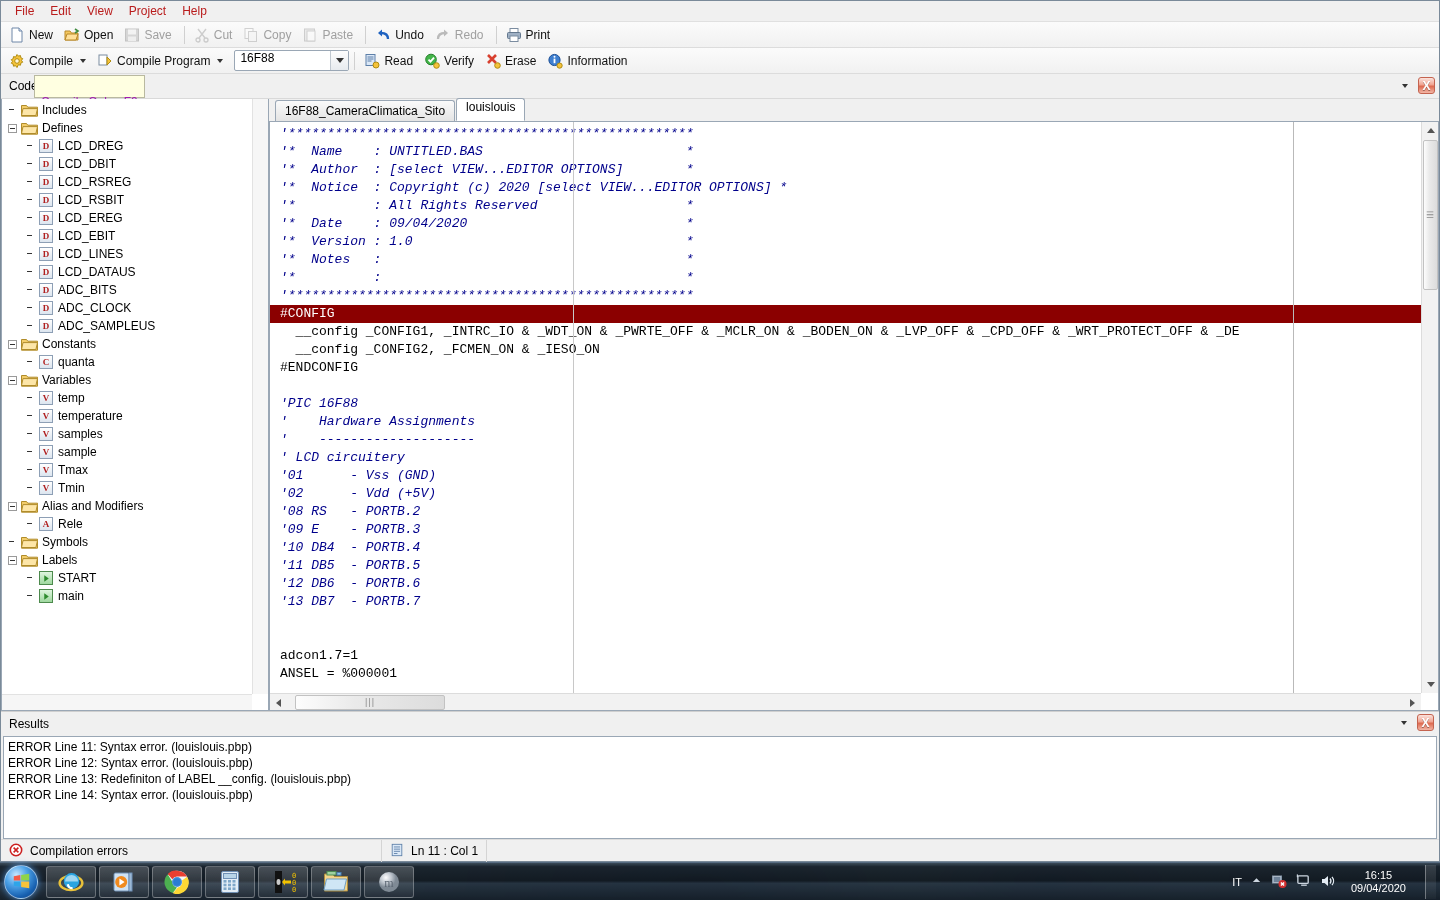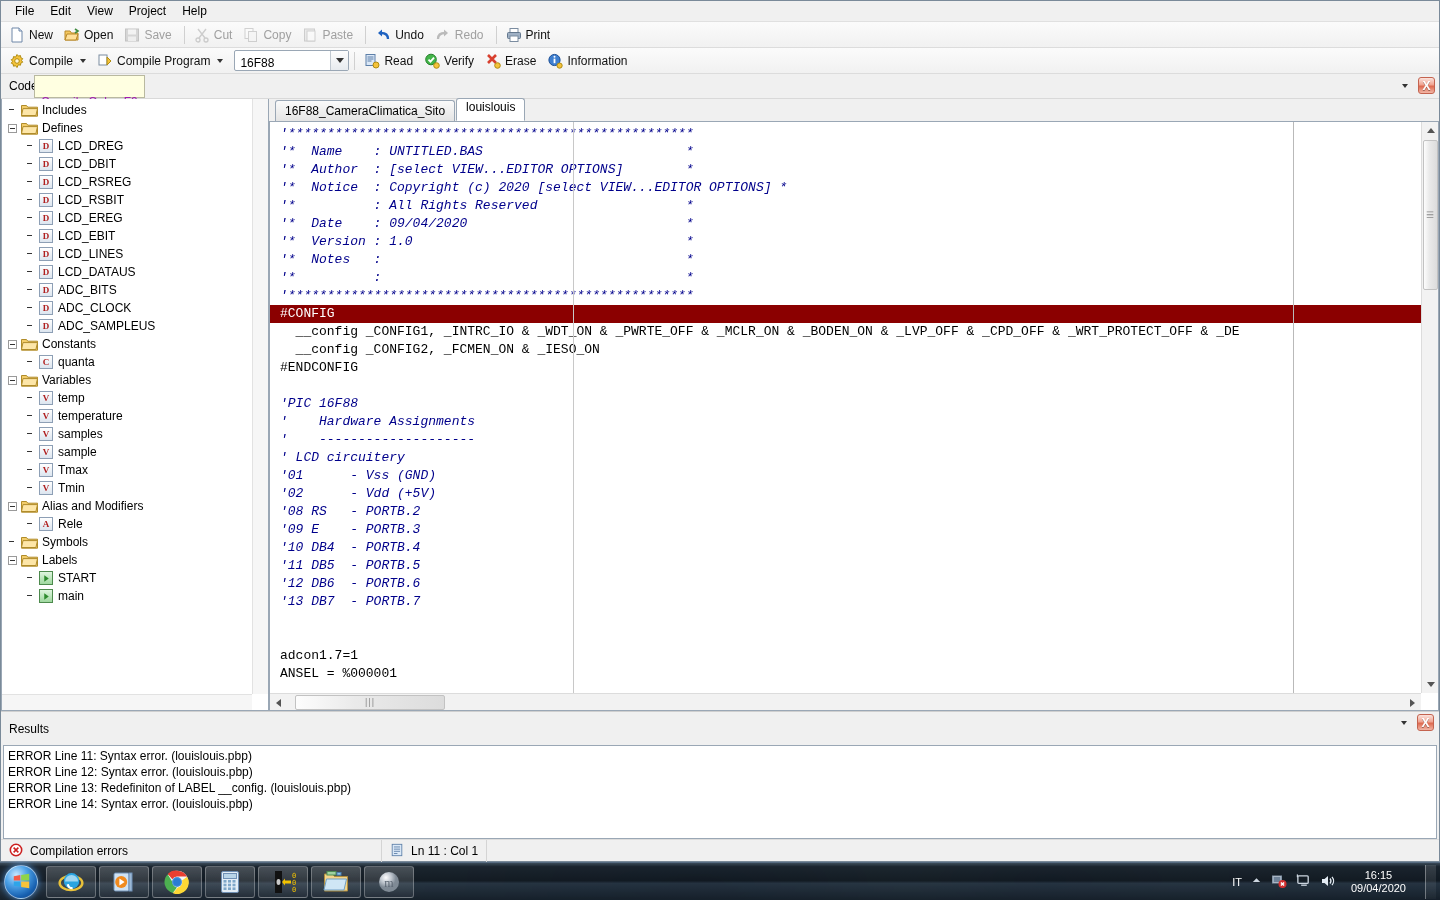--- a/index.html
+++ b/index.html
@@ -76,21 +76,21 @@
 
   
   .menubar {
     height: 21px; flex: none;
     background: #f0f0f0;
     display: flex; align-items: center;
     padding-left: 6px;
     border-bottom: 1px solid #e0e0e0;
   }
   .menu-item {
-    padding: 2px 8px; font-size: 12px; color: #000000; cursor: default;
+    padding: 2px 8px; font-size: 12px; color: #b91c1c; cursor: default;
   }
 
   
   .toolbar {
     height: 26px; flex: none;
     background: linear-gradient(180deg,#fbfbfb 0%, #f1f1f1 100%);
     display: flex; align-items: center;
     padding-left: 4px;
     border-bottom: 1px solid #dcdcdc;
   }
@@ -101,21 +101,21 @@
     border: 1px solid transparent; border-radius: 3px;
   }
   .tb-btn.disabled { color: #a0a0a0; }
   .tb-sep { width: 1px; height: 18px; background: #d0d0d0; margin: 0 5px; }
 
   .ico { width: 16px; height: 16px; position: relative; display: inline-block; flex: none; }
   .ico svg { display: block; }
   .ico.dim { opacity: .38; filter: grayscale(1); }
 
   .combo {
-    display: flex; align-items: flex-end;
+    display: flex; align-items: flex-start;
     width: 115px; height: 21px;
     border: 1px solid #9aa7b5; background: #fff;
     border-radius: 2px; margin-left: 4px; padding-left: 5px;
     font-size: 12px; position: relative;
   }
   .combo .arrow {
     position: absolute; right: 0; top: 0; width: 18px; height: 19px;
     display: flex; align-items: center; justify-content: center;
     background: linear-gradient(180deg,#fdfdfd,#e7ebef);
     border-left: 1px solid #c0c8d0;
@@ -271,21 +271,21 @@
   .grip { color: #8a8a8a; font-size: 9px; letter-spacing: 1px; line-height: 1; }
   .tri { width: 0; height: 0; }
   .tri.up { border-left:4px solid transparent; border-right:4px solid transparent; border-bottom:5px solid #555;}
   .tri.dn { border-left:4px solid transparent; border-right:4px solid transparent; border-top:5px solid #555;}
   .tri.lf { border-top:4px solid transparent; border-bottom:4px solid transparent; border-right:5px solid #555;}
   .tri.rt { border-top:4px solid transparent; border-bottom:4px solid transparent; border-left:5px solid #555;}
 
   
   .results-panel { flex: none; height: 128px; background: #f0f0f0; display: flex; flex-direction: column;}
   .results-head {
-    height: 34px; display: flex; align-items: center;
+    height: 25px; display: flex; align-items: center;
     font-size: 12px; padding-left: 8px; position: relative;
     background: #f0f0f0; border-top: 1px solid #cfcfcf;
   }
   .results-head .right { position: absolute; right: 5px; top: 2px; display: flex; align-items: center; gap: 10px; }
   .results-body {
     flex: 1; background: #fff; border: 1px solid #9aa7b5;
     margin: 0 2px; overflow: hidden; padding: 2px 0 0 4px;
   }
   .err-line { font-size: 12px; color: #000; line-height: 16px; white-space: nowrap; }
 

